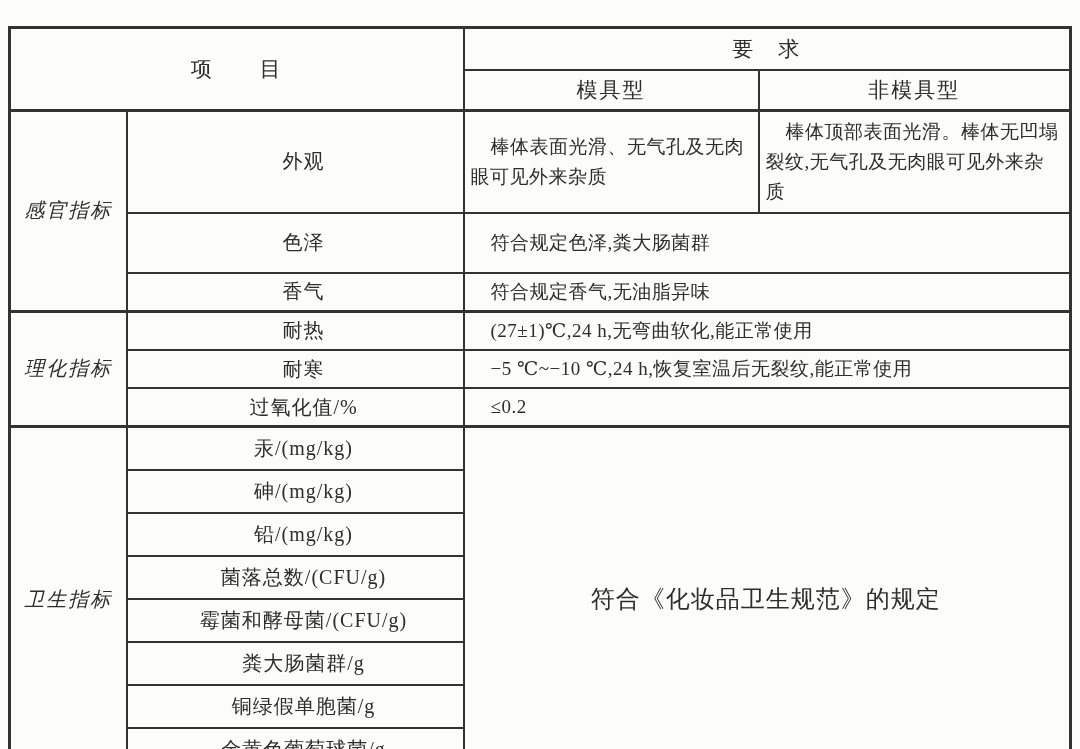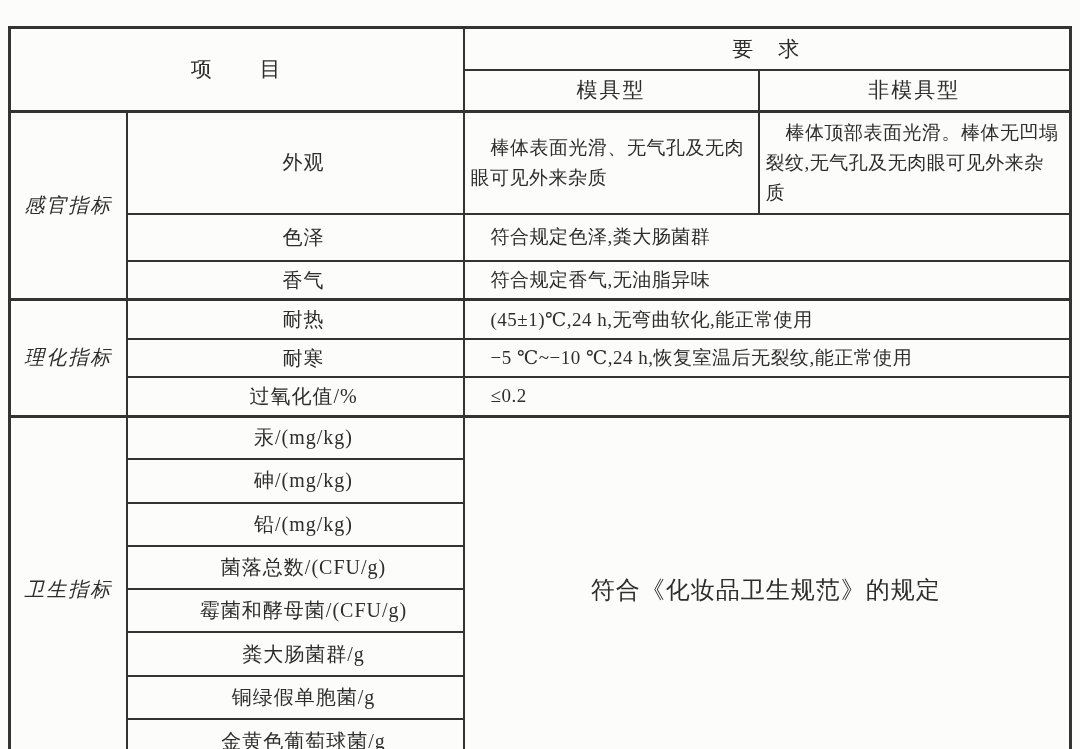--- a/index.html
+++ b/index.html
@@ -91,33 +91,33 @@
       <th class="hdr">模具型</th>
       <th class="hdr">非模具型</th>
     </tr>
 
     <tr style="height:102px">
       <td class="cat sec" rowspan="3">感官指标</td>
       <td class="item sec">外观</td>
       <td class="val sec">棒体表面光滑、无气孔及无肉眼可见外来杂质</td>
       <td class="val sec">棒体顶部表面光滑。棒体无凹塌裂纹,无气孔及无肉眼可见外来杂质</td>
     </tr>
-    <tr style="height:47px">
+    <tr style="height:60px">
       <td class="item">色泽</td>
       <td class="val" colspan="2">符合规定色泽,粪大肠菌群</td>
     </tr>
     <tr style="height:27px">
       <td class="item">香气</td>
       <td class="val" colspan="2">符合规定香气,无油脂异味</td>
     </tr>
 
     <tr style="height:39px">
       <td class="cat sec" rowspan="3">理化指标</td>
       <td class="item sec">耐热</td>
-      <td class="val sec" colspan="2">(45±1)℃,24 h,无弯曲软化,能正常使用</td>
+      <td class="val sec" colspan="2">(27±1)℃,24 h,无弯曲软化,能正常使用</td>
     </tr>
     <tr style="height:28px">
       <td class="item">耐寒</td>
       <td class="val" colspan="2">−5 ℃~−10 ℃,24 h,恢复室温后无裂纹,能正常使用</td>
     </tr>
     <tr style="height:25px">
       <td class="item">过氧化值/%</td>
       <td class="val" colspan="2">≤0.2</td>
     </tr>
 

